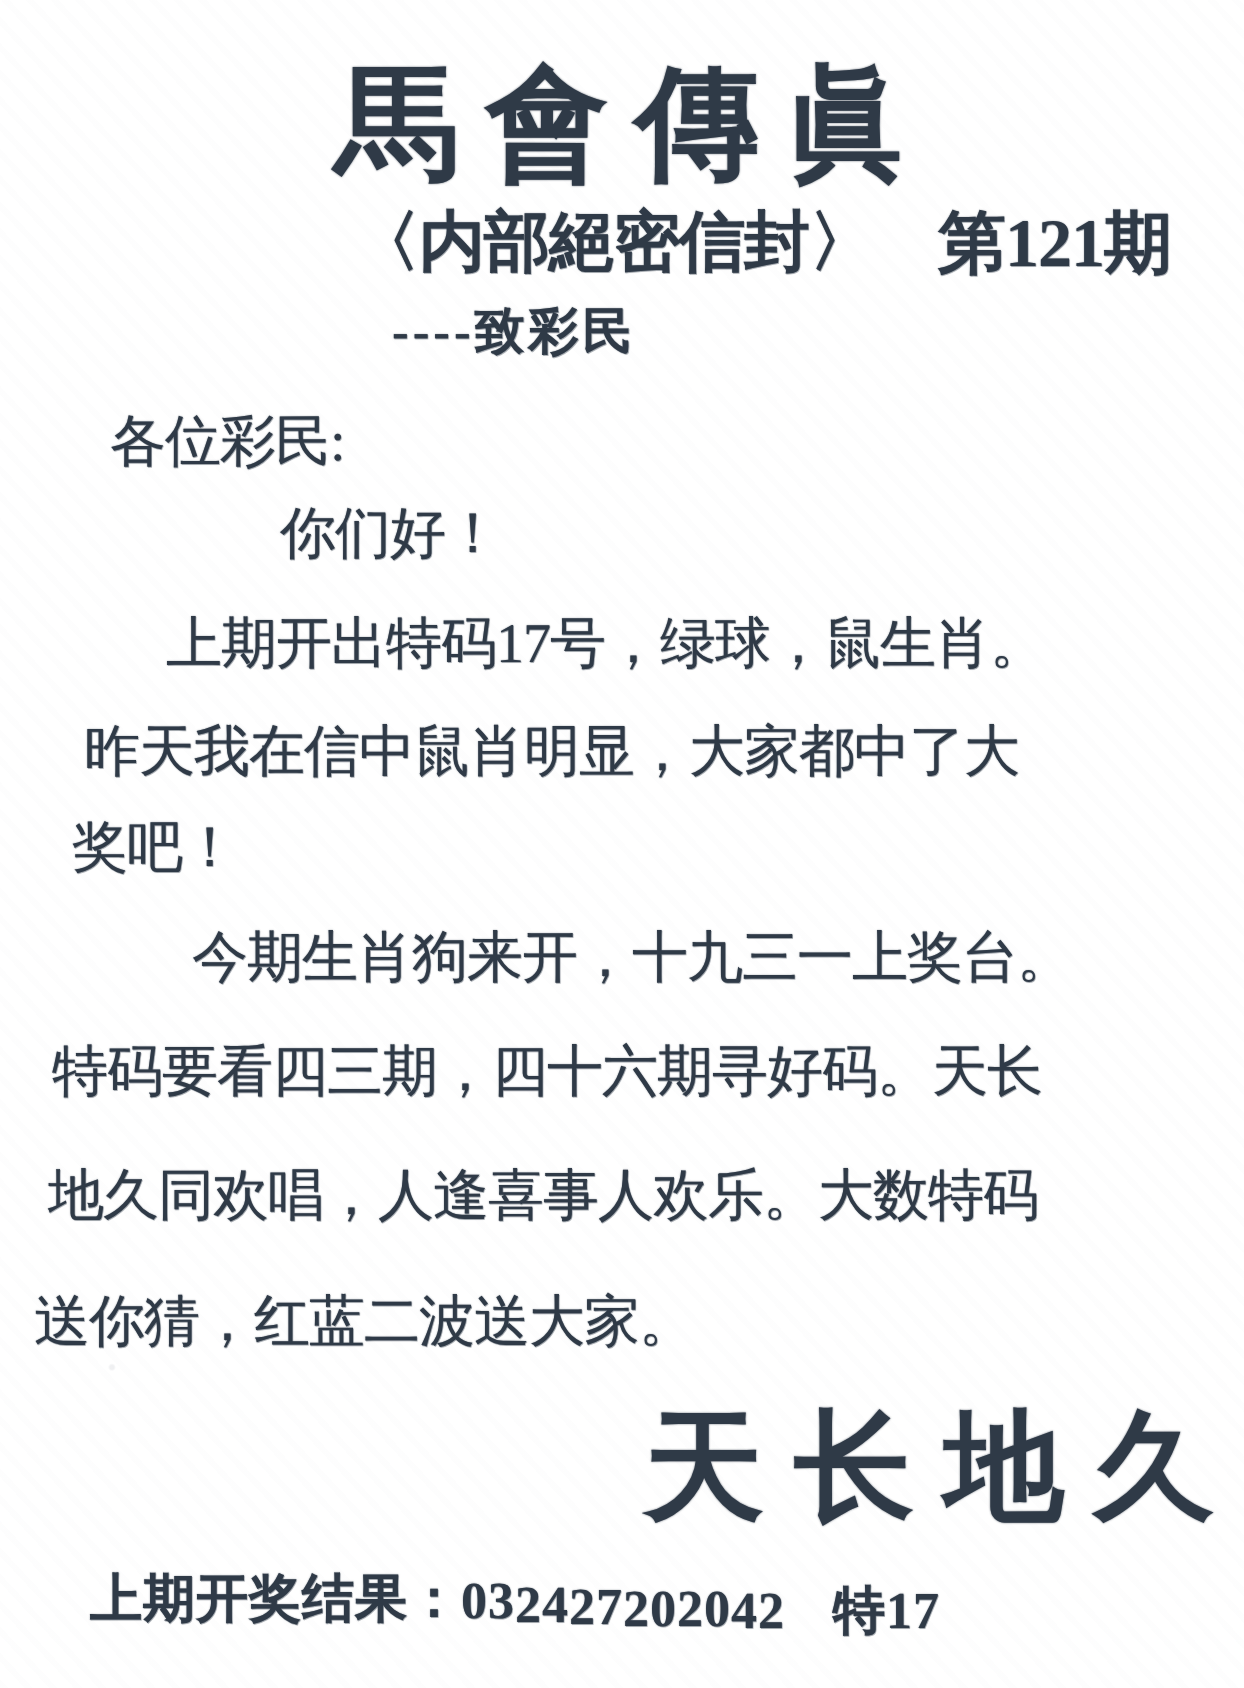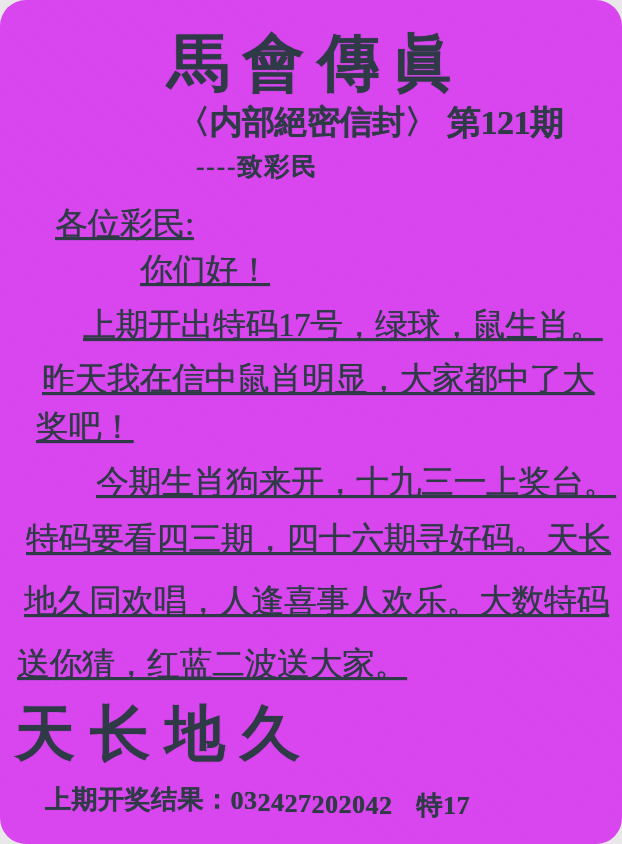--- a/index.html
+++ b/index.html
@@ -1,25 +1,24 @@
 <!DOCTYPE html>
 <html><head>
 <meta charset="utf-8">
 <style>
   html, body { margin: 0; padding: 0; background: #e8e8e8; }
   .page {
     position: relative;
     width: 622px;
     height: 844px;
     margin: 0 auto;
-    background: #d946ef;
+    background: #ffffff;
     overflow: hidden;
     font-family: "Liberation Serif", "DejaVu Serif", serif;
     color: #2f3a47;
-    border-radius: 26px;
   }
   
   .noise {
     position: absolute; inset: 0;
     background:
       radial-gradient(circle at 8% 78%, rgba(60,70,90,0.10) 0 1px, transparent 2px),
       radial-gradient(circle at 9% 81%, rgba(60,70,90,0.08) 0 1px, transparent 2px),
       radial-gradient(circle at 92% 14%, rgba(60,70,90,0.05) 0 1px, transparent 2px),
       repeating-linear-gradient(47deg, rgba(90,100,120,0.012) 0 3px, transparent 3px 9px);
     pointer-events: none;
@@ -39,40 +38,40 @@
     padding-left: 13px;
     text-shadow: 0 0 1px rgba(40,50,64,0.8);
   }
   .subtitle-row {
     left: 177px; top: 103px;
     display: flex; align-items: center;
     font-size: 33px;
     font-weight: bold;
     letter-spacing: -0.5px;
   }
-  .subtitle-issue { margin-left: 10px; font-size: 34px; }
+  .subtitle-issue { margin-left: 32px; font-size: 34px; }
   .dedication {
     left: 196px; top: 153px;
     font-size: 25px;
     font-weight: bold;
     letter-spacing: 2px;
   }
-  .body-text { font-size: 33px; letter-spacing: -0.5px; text-decoration: underline; }
+  .body-text { font-size: 28px; letter-spacing: -0.5px; }
   .salutation { left: 55px;  top: 206px; }
   .greeting   { left: 140px; top: 252px; }
   .l3 { left: 83px; top: 307px; }
   .l4 { left: 42px; top: 361px; }
   .l5 { left: 36px; top: 409px; }
   .l6 { left: 96px; top: 464px; }
   .l7 { left: 26px; top: 521px; }
   .l8 { left: 24px; top: 583px; }
   .l9 { left: 17px; top: 646px; }
   .slogan {
     left: 0; right: 0; top: 700px;
-    text-align: left;
+    text-align: right;
     font-size: 60px;
     font-weight: bold;
     letter-spacing: 15px;
     padding-left: 15px;
     text-shadow: 0 0 1px rgba(40,50,64,0.8);
   }
   .results {
     left: 45px; top: 785px;
     display: flex; align-items: baseline;
     font-size: 26px;

